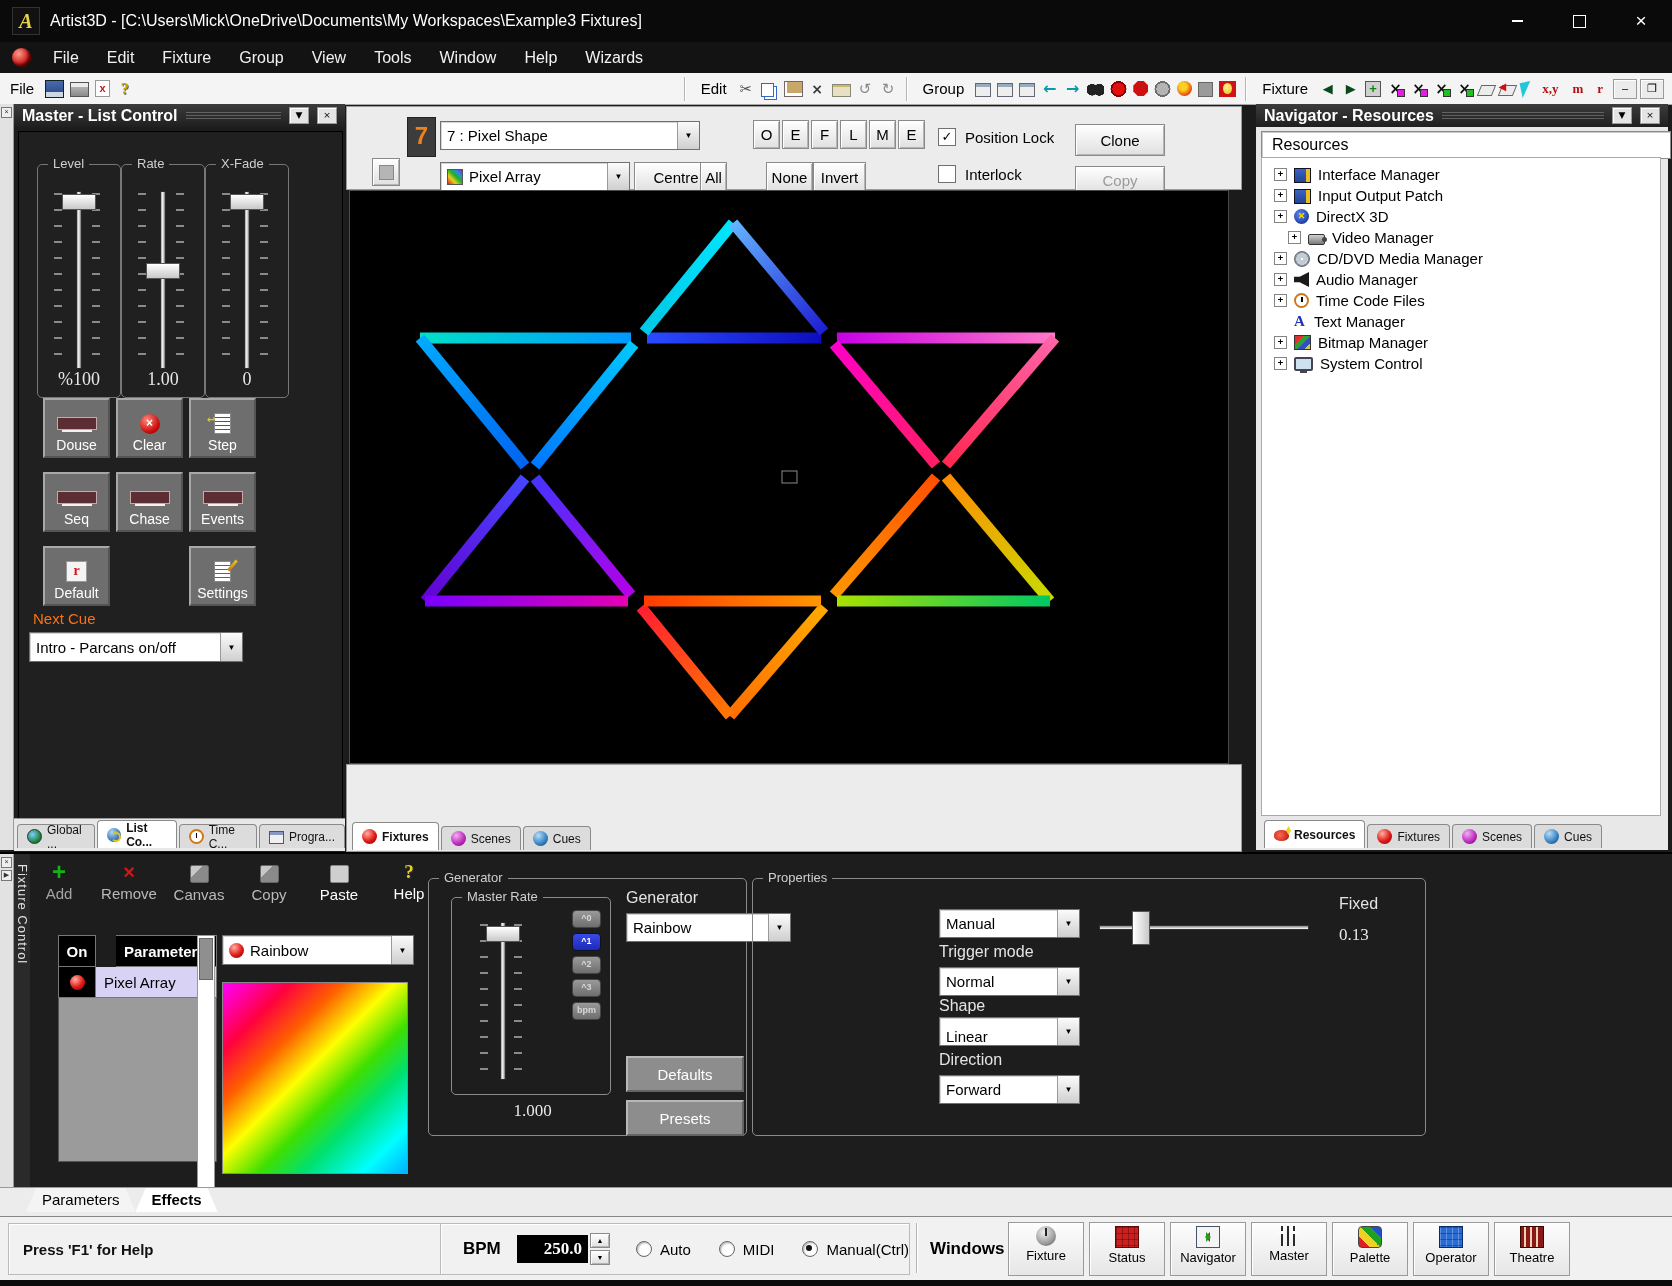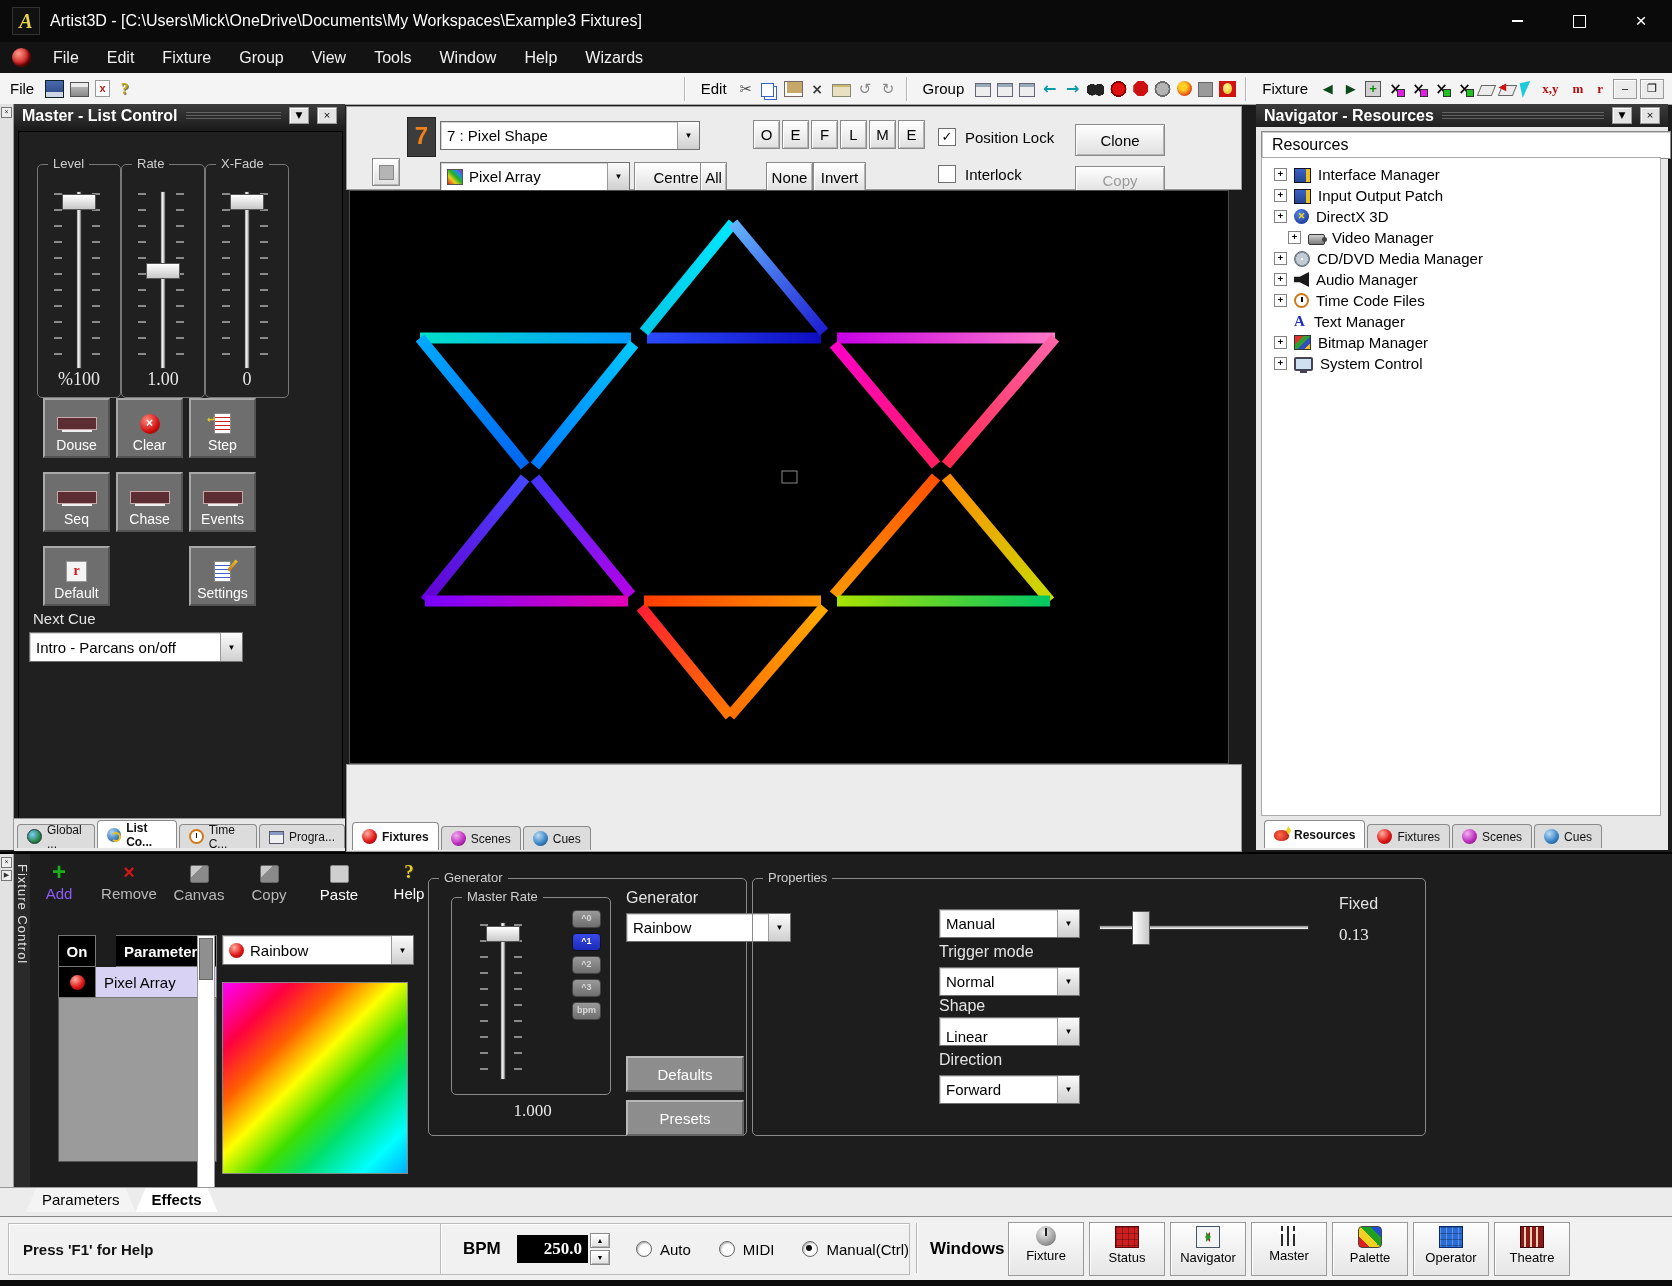--- a/index.html
+++ b/index.html
@@ -310,21 +310,21 @@
             <div class="mi mi-default">r</div>
             <span>Default</span>
           </div>
           <div class="mbtn" style="grid-column: 3;">
             <div class="mi mi-doc blue">
               <span class="pen"></span>
             </div>
             <span>Settings</span>
           </div>
         </div>
-      <div class="abs" style="left:14px;top:478px;font-size:15px;color:#e5e5e5;">Next Cue</div>
+      <div class="abs" style="left:14px;top:478px;font-size:15px;color:#f97316;">Next Cue</div>
       <div class="combo abs" style="left:10px;top:500px;width:206px;height:28px;">
         <span>Intro - Parcans on/off</span>
         <div class="arrow">▼</div>
       </div>
     </div>
     <div class="abs" style="left:0;top:714px;width:331px;height:32px;background:#e8e8e8;border-top:1px solid #999;"></div>
     <div id="master-tabs" class="tabstrip" style="left:3px;bottom:2px;">
         <div class="tab">
           <div class="ic ic-globe"></div>
           <span>Global ...</span>
@@ -579,21 +579,21 @@
   <div class="abs" style="left:0;top:852px;width:1672px;height:364px;background:#1d1d1d;border-top:2px solid #000;">
     <div class="abs" style="left:0;top:0;width:13px;height:364px;background:#e2e2e2;border-right:1px solid #9a9a9a;">
       <div style="width:9px;height:9px;margin:3px auto 2px;border:1px solid #777;background:#eee;font:7px/7px sans-serif;text-align:center;color:#333;">×</div>
       <div style="width:9px;height:9px;margin:0 auto;border:1px solid #777;background:#eee;font:7px/8px sans-serif;text-align:center;color:#333;">▶</div>
     </div>
     <div class="abs" style="left:14px;top:0;width:16px;height:364px;background:#2a2a2a;writing-mode:vertical-rl;font-size:13px;color:#e0e0e0;padding-top:10px;letter-spacing:1px;">Fixture Control</div>
 
     <div id="fx-tools" style="position:absolute;left:36px;top:8px;display:flex;gap:24px;">
         <div style="display: flex; flex-direction: column; align-items: center; gap: 3px; width: 46px;">
           <div style="color: rgb(24, 176, 24); font: bold 24px / 20px &quot;Liberation Sans&quot;, sans-serif;">+</div>
-          <span style="font-size: 15px; color: #8b5cf6;">Add</span>
+          <span style="font-size: 15px; color: #a3a3a3;">Add</span>
         </div>
         <div style="display: flex; flex-direction: column; align-items: center; gap: 3px; width: 46px;">
           <div style="color: rgb(208, 24, 24); font: bold 20px / 20px &quot;Liberation Sans&quot;, sans-serif;">×</div>
           <span style="font-size: 15px; color: rgb(185, 185, 185);">Remove</span>
         </div>
         <div style="display: flex; flex-direction: column; align-items: center; gap: 3px; width: 46px;">
           <div style="width: 17px; height: 16px; background: linear-gradient(135deg, rgb(200, 200, 200) 35%, rgb(138, 138, 138) 36%); border: 1px solid rgb(102, 102, 102); border-radius: 2px; margin-top: 3px;"></div>
           <span style="font-size: 15px; color: rgb(185, 185, 185);">Canvas</span>
         </div>
         <div style="display: flex; flex-direction: column; align-items: center; gap: 3px; width: 46px;">

